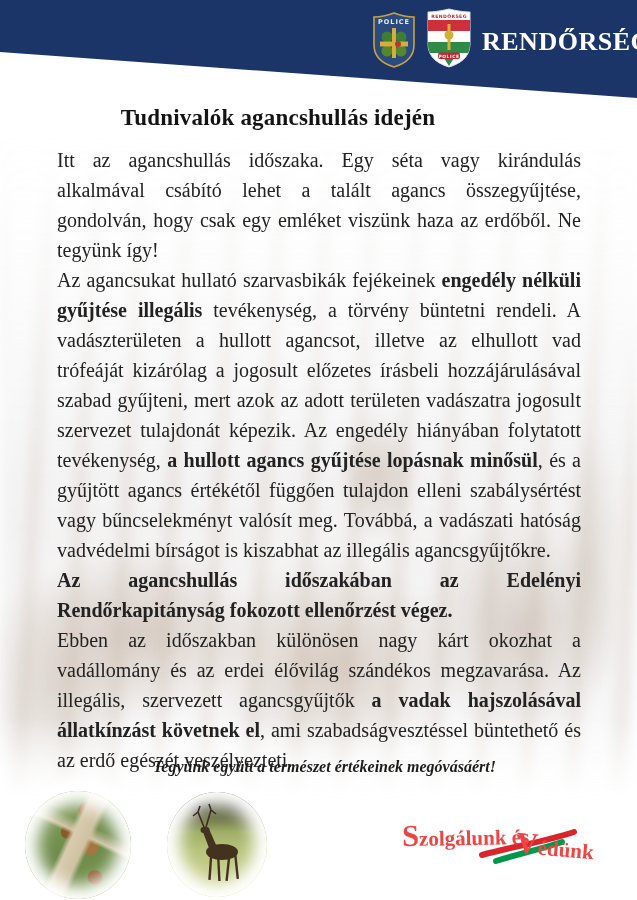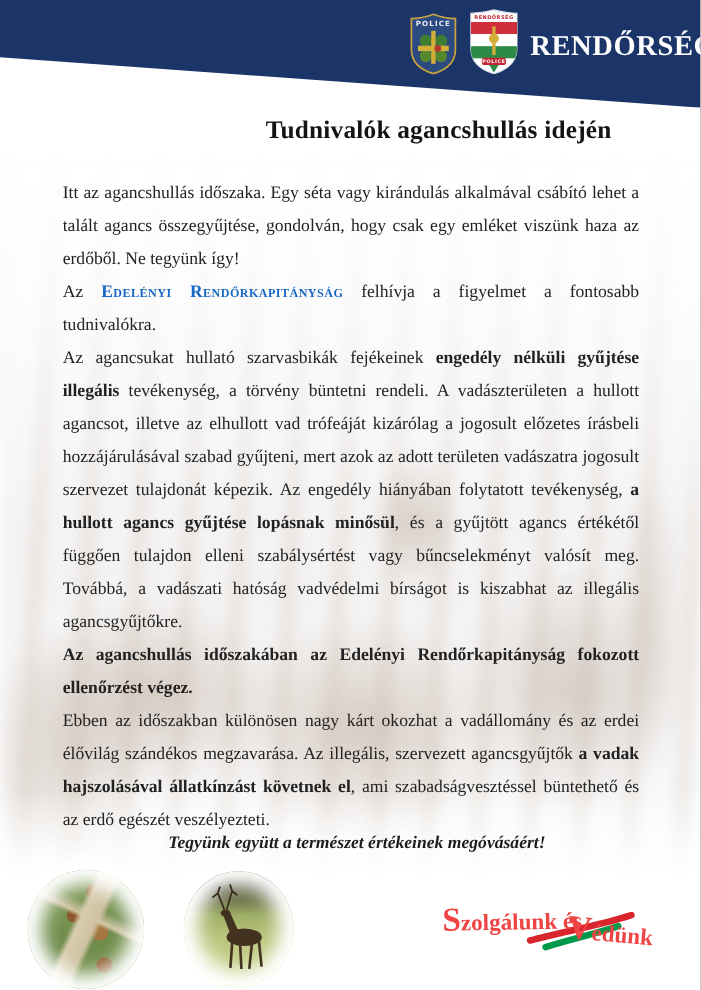--- a/index.html
+++ b/index.html
@@ -42,28 +42,28 @@
   .badge-crest{left:426px;top:8px;width:46px;height:60px;}
   .org-wordmark{
     position:absolute;left:482px;top:27px;width:155px;
     color:#ffffff;font-weight:bold;font-size:26px;letter-spacing:0.5px;
     font-family:"Liberation Serif", serif;white-space:nowrap;
   }
 
   
   .page-title{
     position:absolute;left:0;top:90px;width:556px;
-    text-align:right;font-size:23px;font-weight:bold;color:#141414;
+    text-align:center;font-size:23px;font-weight:bold;color:#141414;
     letter-spacing:0.2px;
   }
 
   
   .body-text{
-    position:absolute;left:57px;top:161px;width:524px;
-    font-size:16px;line-height:30px;color:#222222;
+    position:absolute;left:57px;top:145px;width:524px;
+    font-size:20px;line-height:30px;color:#222222;
     text-align:justify;
   }
   .body-text p{margin:0;}
   .b{font-weight:bold;}
   .bc{
     font-weight:bold;color:#1668c4;
     font-variant:small-caps;font-variant-caps:small-caps;
     letter-spacing:0.4px;
   }
 
@@ -152,21 +152,20 @@
     <rect x="12" y="44.5" width="22" height="6.5" rx="2" fill="#c22531"></rect>
     <text x="23" y="49.5" text-anchor="middle" font-family="DejaVu Sans, sans-serif" font-size="4.4" font-weight="bold" fill="#ffffff" letter-spacing="0.6">POLICE</text>
   </svg>
 
   <div class="org-wordmark">RENDŐRSÉG</div>
 
   <h1 class="page-title">Tudnivalók agancshullás idején</h1>
 
   <div class="body-text">
     <p><span>Itt az agancshullás időszaka. Egy séta vagy kirándulás alkalmával csábító lehet a talált agancs összegyűjtése, gondolván, hogy csak egy emléket viszünk haza az erdőből. Ne tegyünk így!</span></p>
-    <p><span>Az </span><span class="bc">Edelényi Rendőrkapitányság</span><span> felhívja a figyelmet a fontosabb tudnivalókra.</span></p>
     <p><span>Az agancsukat hullató szarvasbikák fejékeinek </span><span class="b">engedély nélküli gyűjtése illegális</span><span> tevékenység, a törvény büntetni rendeli. A vadászterületen a hullott agancsot, illetve az elhullott vad trófeáját kizárólag a jogosult előzetes írásbeli hozzájárulásával szabad gyűjteni, mert azok az adott területen vadászatra jogosult szervezet tulajdonát képezik. Az engedély hiányában folytatott tevékenység, </span><span class="b">a hullott agancs gyűjtése lopásnak minősül</span><span>, és a gyűjtött agancs értékétől függően tulajdon elleni szabálysértést vagy bűncselekményt valósít meg. Továbbá, a vadászati hatóság vadvédelmi bírságot is kiszabhat az illegális agancsgyűjtőkre.</span></p>
     <p><span class="b">Az agancshullás időszakában az Edelényi Rendőrkapitányság fokozott ellenőrzést végez.</span></p>
     <p><span>Ebben az időszakban különösen nagy kárt okozhat a vadállomány és az erdei élővilág szándékos megzavarása. Az illegális, szervezett agancsgyűjtők </span><span class="b">a vadak hajszolásával állatkínzást követnek el</span><span>, ami szabadságvesztéssel büntethető és az erdő egészét veszélyezteti.</span></p>
   </div>
 
   <div class="slogan">Tegyünk együtt a természet értékeinek megóvásáért!</div>
 
   <div class="photo photo-antlers"></div>
 
   <div class="photo photo-deer">

